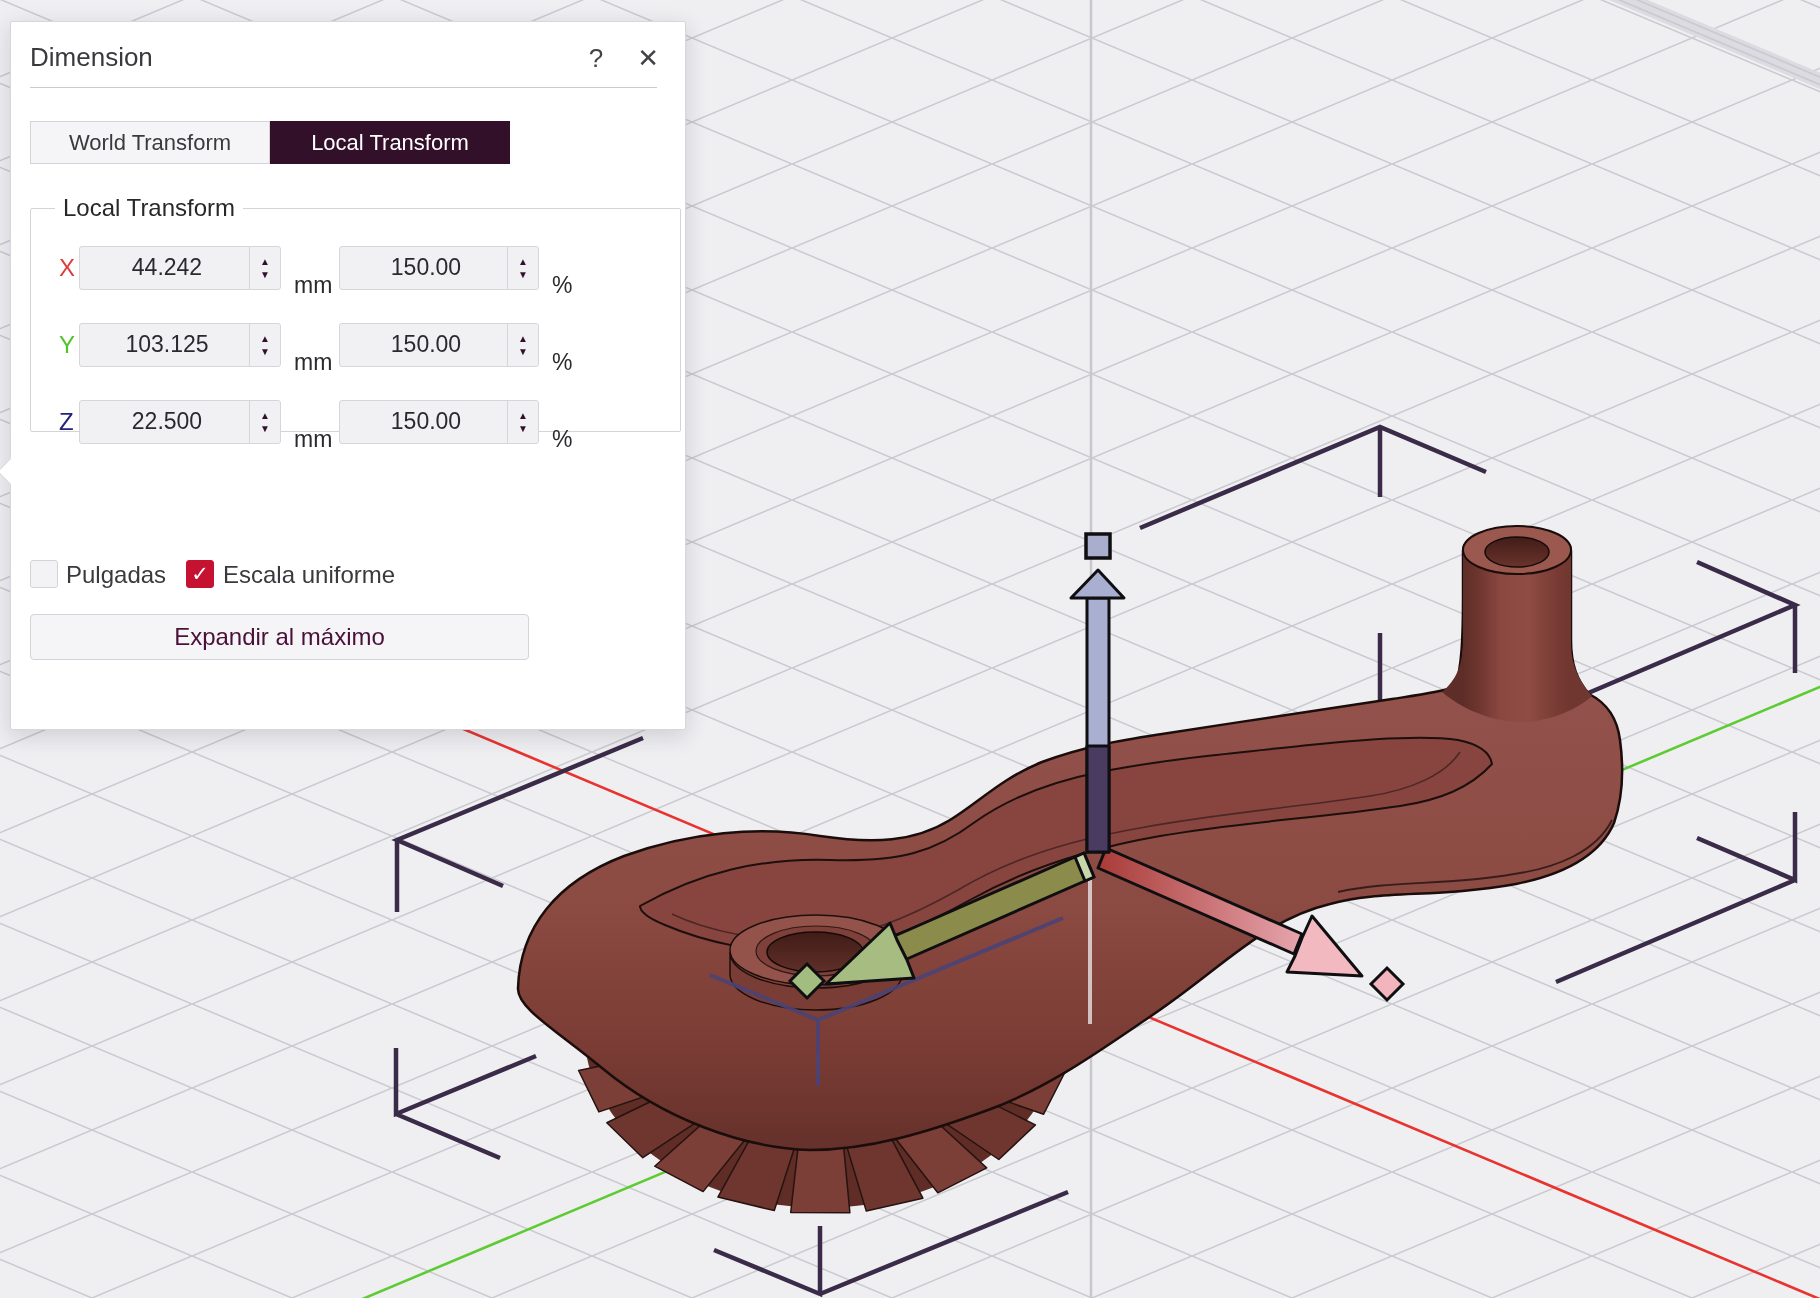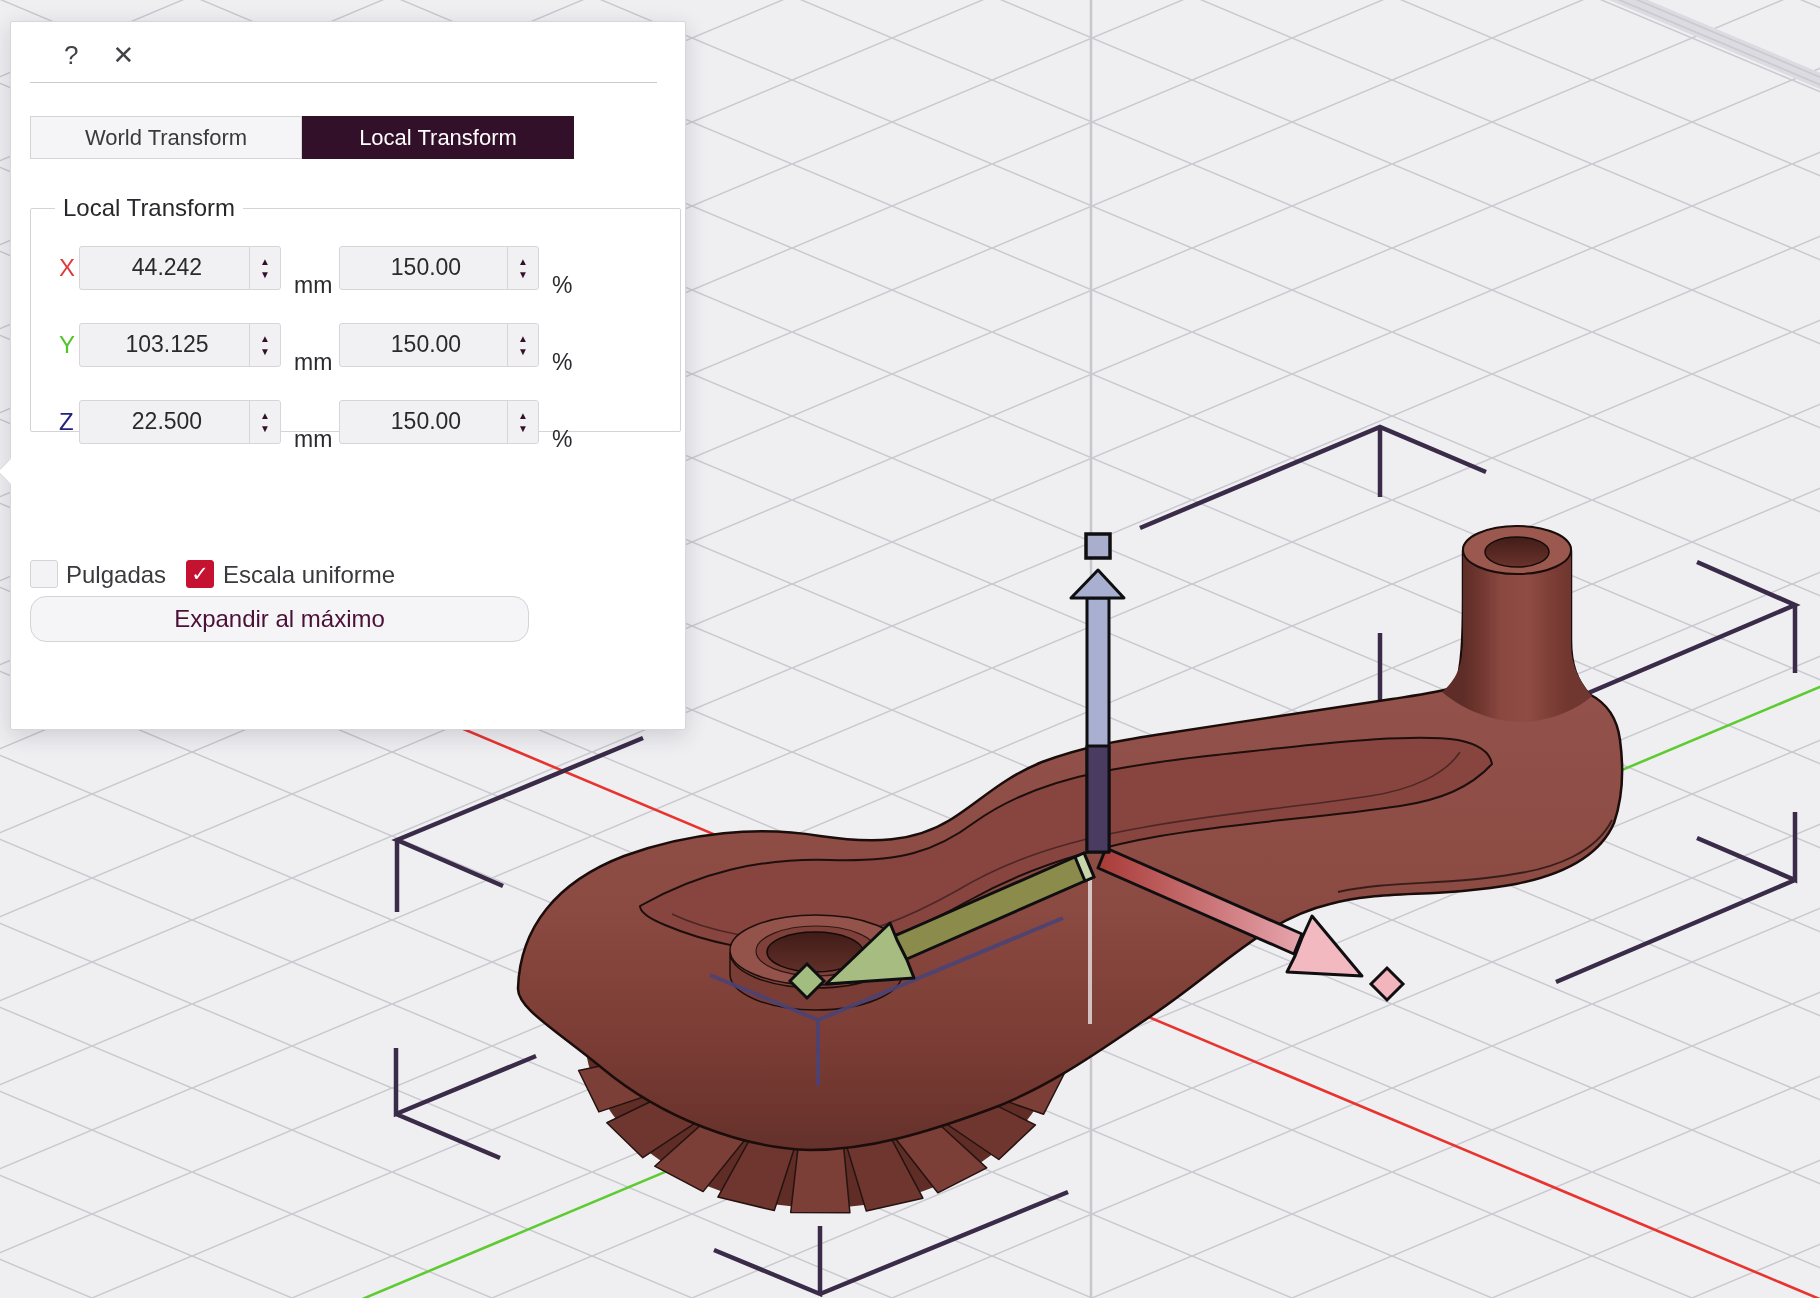--- a/index.html
+++ b/index.html
@@ -26,21 +26,21 @@
   .dlg-header{
     display:flex;align-items:center;
     padding:20px 26px 12px 19px;
   }
   .dlg-title{font-size:26px;color:#3A3A3E;flex:1;}
   .dlg-icon{font-size:26px;color:#434347;margin-left:34px;cursor:pointer;line-height:1;}
   .dlg-sep{height:0;border-bottom:1.5px solid #CBC8CE;margin:2px 28px 0 19px;}
 
   .tabs{display:flex;margin:33px 0 0 19px;}
   .tab{
-    width:272px;height:43px;box-sizing:border-box;
+    width:240px;height:43px;box-sizing:border-box;
     display:flex;align-items:center;justify-content:center;
     font-size:22px;cursor:pointer;
   }
   .tab.inactive{background:#F5F4F6;border:1px solid #D5D2D8;color:#3A3A3E;}
   .tab.active{background:#331029;color:#FFFFFF;border:1px solid #331029;}
 
   fieldset.grp{
     position:absolute;left:19px;top:172px;width:639px;height:222px;
     border:1px solid #D5D2D8;border-radius:2px;margin:0;padding:14px 0 0 10px;
   }
@@ -74,23 +74,23 @@
   }
   .cbox.empty{background:#F3F2F5;border:1.5px solid #D5D2D8;left:0;}
   .cbox.checked{background:#C41230;border:1.5px solid #C41230;left:156px;
     display:flex;align-items:center;justify-content:center;color:#fff;font-size:21px;font-weight:bold;}
   .clabel{position:absolute;top:1px;font-size:24px;color:#3A3A3E;white-space:nowrap;}
   .clabel.l1{left:36px;max-width:118px;overflow:hidden;}
   .clabel.l2{left:193px;}
 
   .dlg-btn{
     position:absolute;left:19px;width:499px;height:46px;box-sizing:border-box;
-    background:#F5F4F6;border:1px solid #D5D2D8;border-radius:16px;
+    background:#F5F4F6;border:1px solid #D5D2D8;border-radius:4px;
     font-family:inherit;font-size:24px;color:#4A1038;cursor:pointer;
-    display:flex;align-items:center;justify-content:center;
+    display:flex;align-items:center;justify-content:center;margin-top:18px;
   }
   .dlg-btn.b1{top:574px;}
   .dlg-btn.b2{top:641px;}
 </style>
 </head>
 <body>
 
 <svg id="scene" width="1820" height="1298" viewBox="0 0 1820 1298">
   <defs>
     <pattern id="gridpat" width="200" height="84" patternUnits="userSpaceOnUse" patternTransform="translate(-8,-4)">
@@ -248,20 +248,21 @@
     <rect x="1086" y="534" width="24" height="24" fill="#A8AECB" stroke="#0F0F12" stroke-width="3.5"></rect>
     <polygon points="807,964 824,981 807,998 790,981" fill="#A3BC80" stroke="#0F0F12" stroke-width="3"></polygon>
     <polygon points="1387,968 1403,984 1387,1000 1371,984" fill="#F2B5BE" stroke="#0F0F12" stroke-width="3"></polygon>
   </g>
 </svg>
 
 <div class="dialog">
   <div class="dialog-tail"></div>
 
   <div class="dlg-header">
+    <div class="dlg-title">Dimension</div>
     <div class="dlg-icon">?</div>
     <div class="dlg-icon">✕</div>
   </div>
   <div class="dlg-sep"></div>
 
   <div class="tabs">
     <div class="tab inactive">World Transform</div>
     <div class="tab active">Local Transform</div>
   </div>
 

